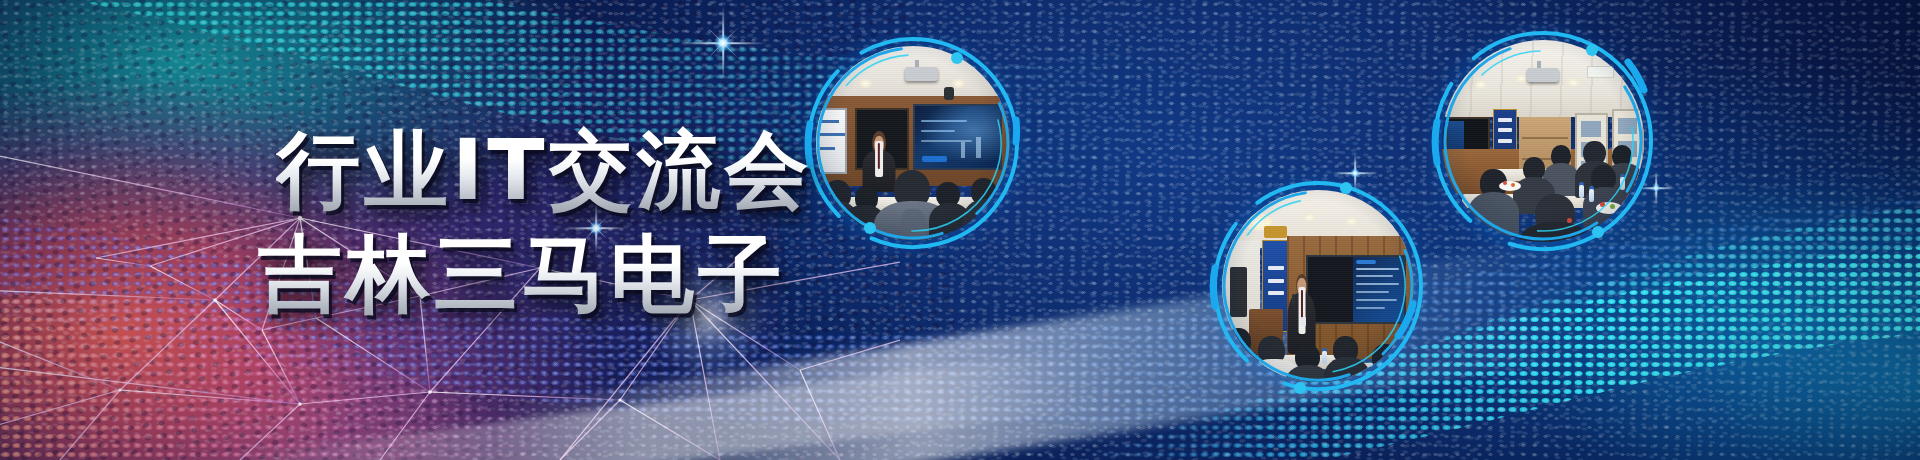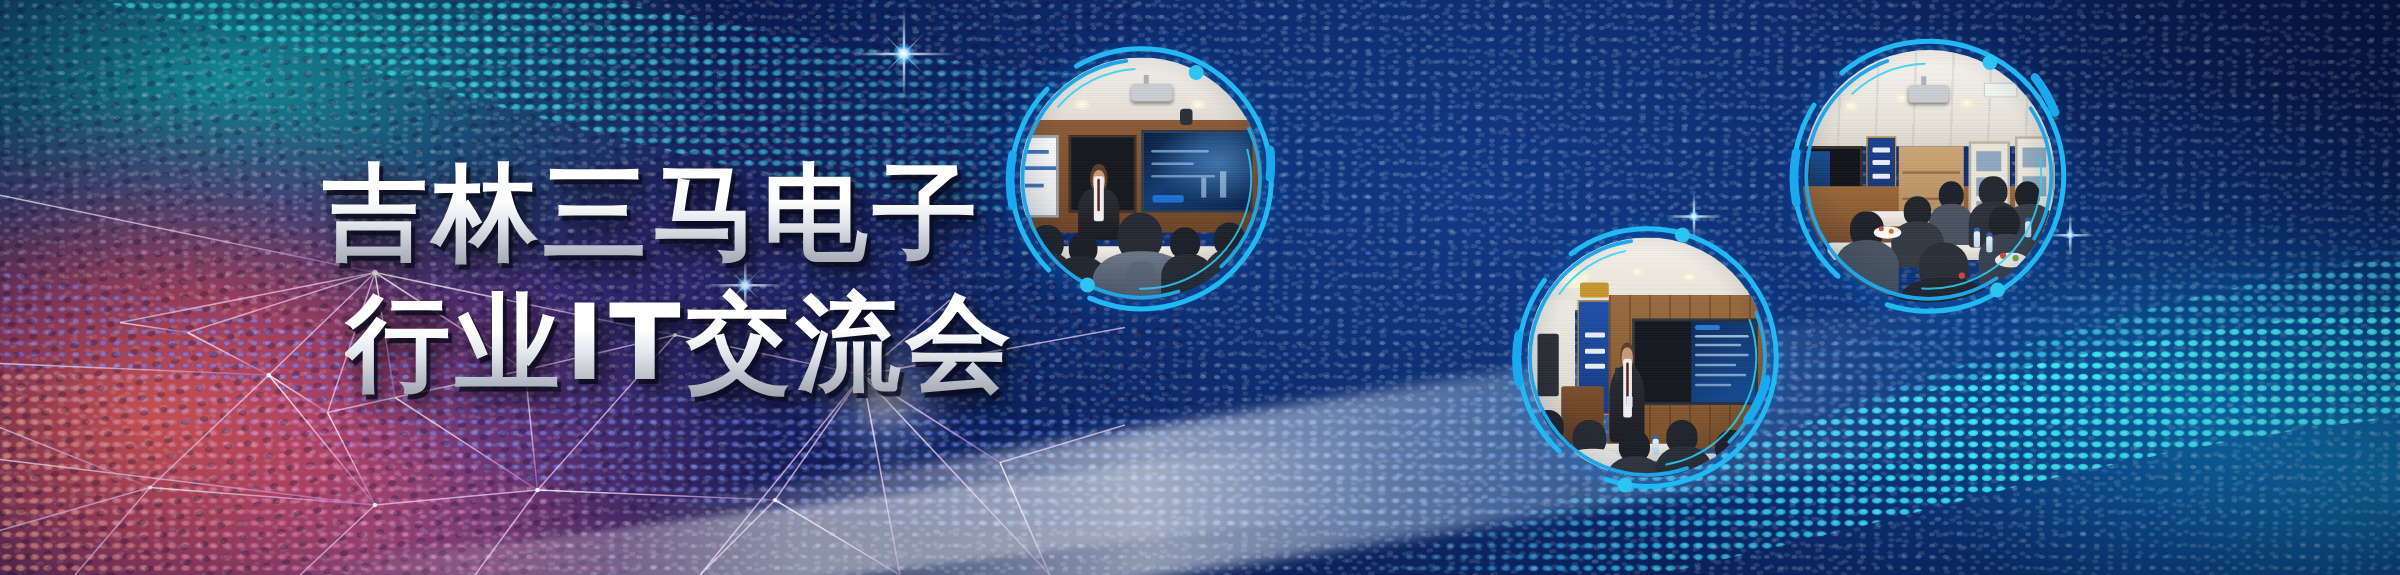--- a/index.html
+++ b/index.html
@@ -314,22 +314,22 @@
   </div>
 
   <div style="position:absolute;left:648px;top:258px;width:120px;height:120px;border-radius:50%;
               background:radial-gradient(circle, rgba(255,255,255,.55) 0%, rgba(180,220,255,.20) 35%, rgba(40,110,220,0) 72%);
               mix-blend-mode:screen;pointer-events:none;"></div>
 
   <div class="streak"></div>
   <div class="streak s2"></div>
 
   <div class="headline">
+    <div class="hl-line l2">行业IT交流会</div>
     <div class="hl-line l1">吉林三马电子</div>
-    <div class="hl-line l2">行业IT交流会</div>
   </div>
 
   <div class="photo-ring" style="left:802px;top:32px;width:222px;height:222px;">
     <div class="photo-clip" style="left:14px;top:14px;width:194px;height:194px;">
       <div class="scene">
         <div class="ceiling"></div>
         <div class="wallwood" style="top:26%;height:46%"></div>
         <div class="spotl" style="left:22%;top:17%"></div>
         <div class="spotl" style="left:46%;top:14%"></div>
         <div class="spotl" style="left:70%;top:17%"></div>

